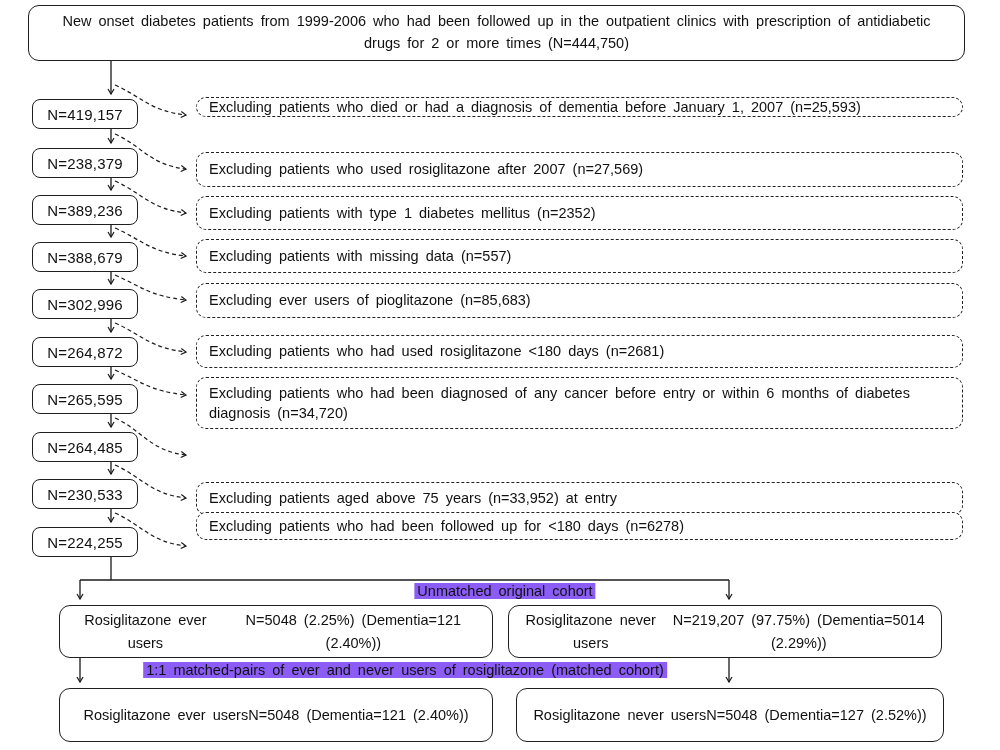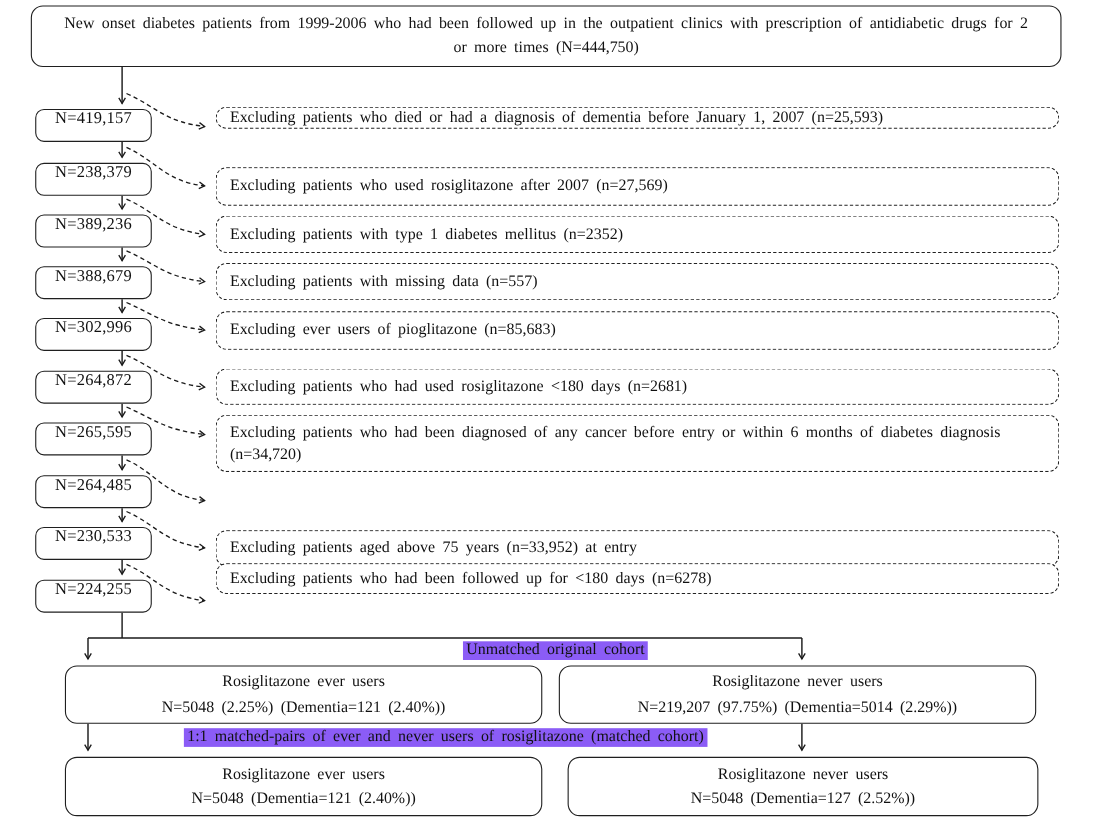--- a/index.html
+++ b/index.html
@@ -1,41 +1,41 @@
 <!DOCTYPE html>
 <html><head>
 <meta charset="utf-8">
 <style>
   html,body{margin:0;padding:0;background:#ffffff;}
   .canvas{
     position:relative;width:1000px;height:750px;background:#ffffff;
-    font-family:Liberation Serif, serif;color:#111111;overflow:hidden;
+    font-family:Liberation Sans, sans-serif;color:#111111;overflow:hidden;
   }
   .connectors{position:absolute;left:0;top:0;width:1000px;height:750px;}
   .box{
     position:absolute;box-sizing:border-box;background:#ffffff;
     border:1.4px solid #1f1f1f;color:#111111;
   }
   .top-box{
     left:28px;top:5px;width:937px;height:56px;border-radius:11px;
     display:flex;align-items:center;justify-content:center;text-align:center;
     padding:2px 28px;font-size:14.5px;line-height:1.5;word-spacing:3px;
   }
   .nbox{
     left:32px;width:106px;height:30px;border-radius:8px;
-    display:flex;justify-content:center;
+    display:flex;align-items:center;justify-content:center;
     font-size:15px;letter-spacing:0.2px;
   }
   .xbox{
     left:196px;width:767px;border:1.3px dashed #222222;border-radius:10px;
     display:flex;align-items:center;padding:2px 12px;
     font-size:14.5px;line-height:1.4;word-spacing:3px;
   }
   .cohort{
-    border-radius:11px;display:flex;flex-direction:column;align-items:center;justify-content:center;
+    border-radius:11px;display:flex;align-items:center;justify-content:center;
     text-align:center;font-size:14.5px;line-height:1.55;word-spacing:3px;padding:2px 8px;
   }
   .flow-label{
     position:absolute;font-size:14.5px;word-spacing:3px;white-space:nowrap;
     transform:translateX(-50%);color:#111111;background:#8b5cf6;padding:0 3px;
   }
 </style>
 </head>
 <body>
 

